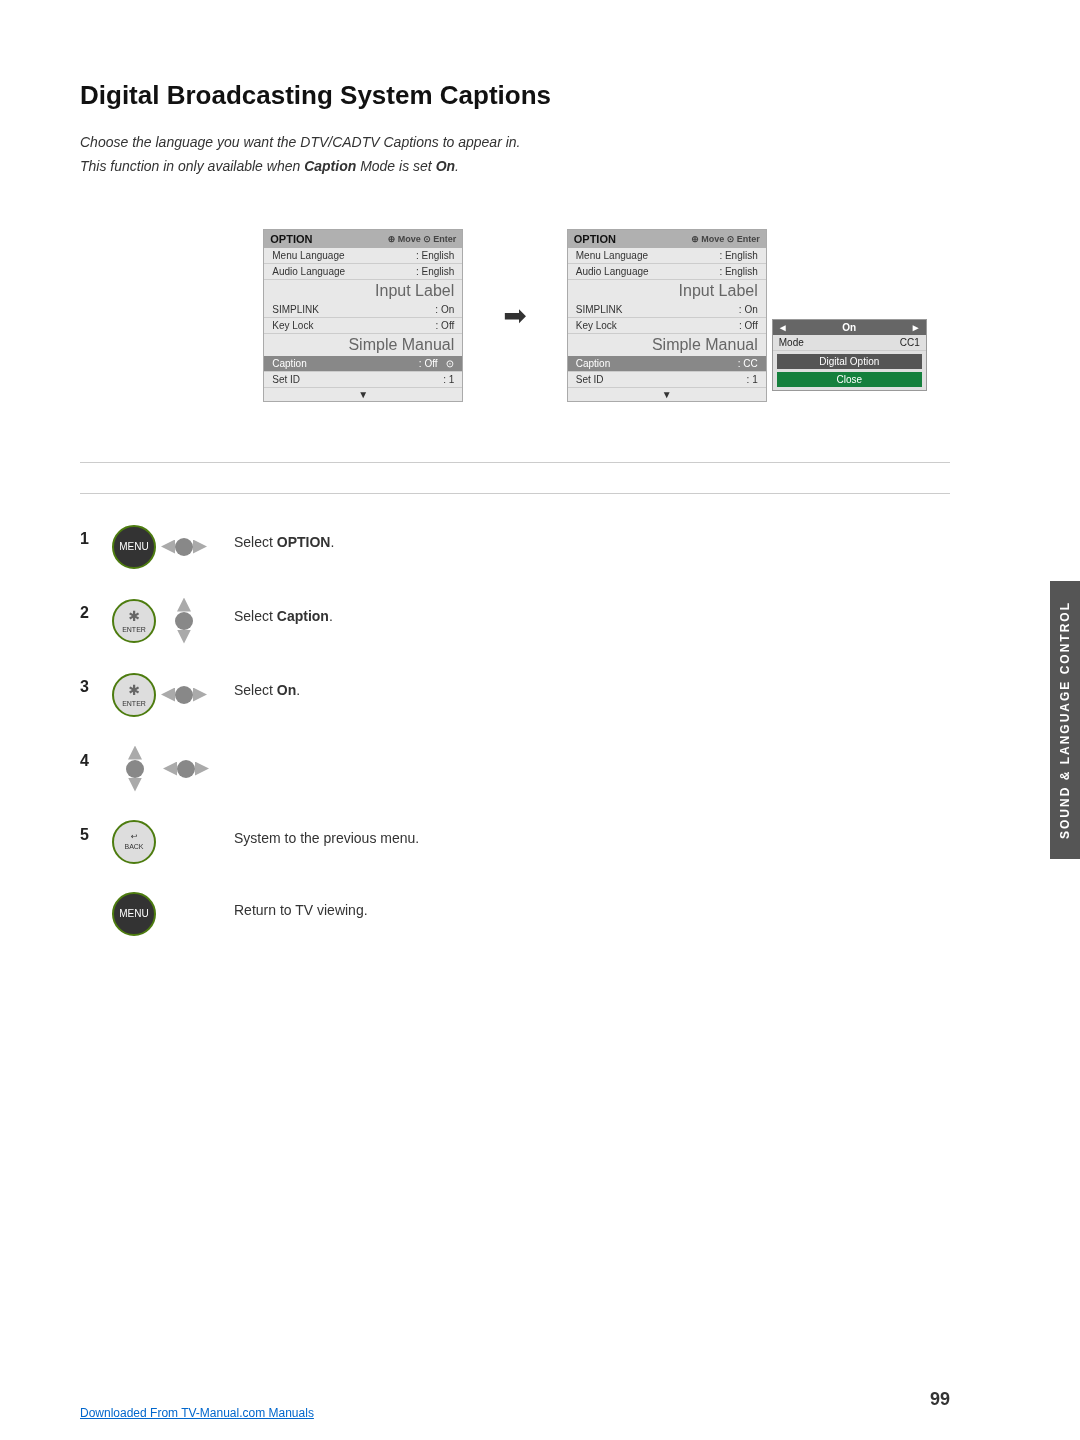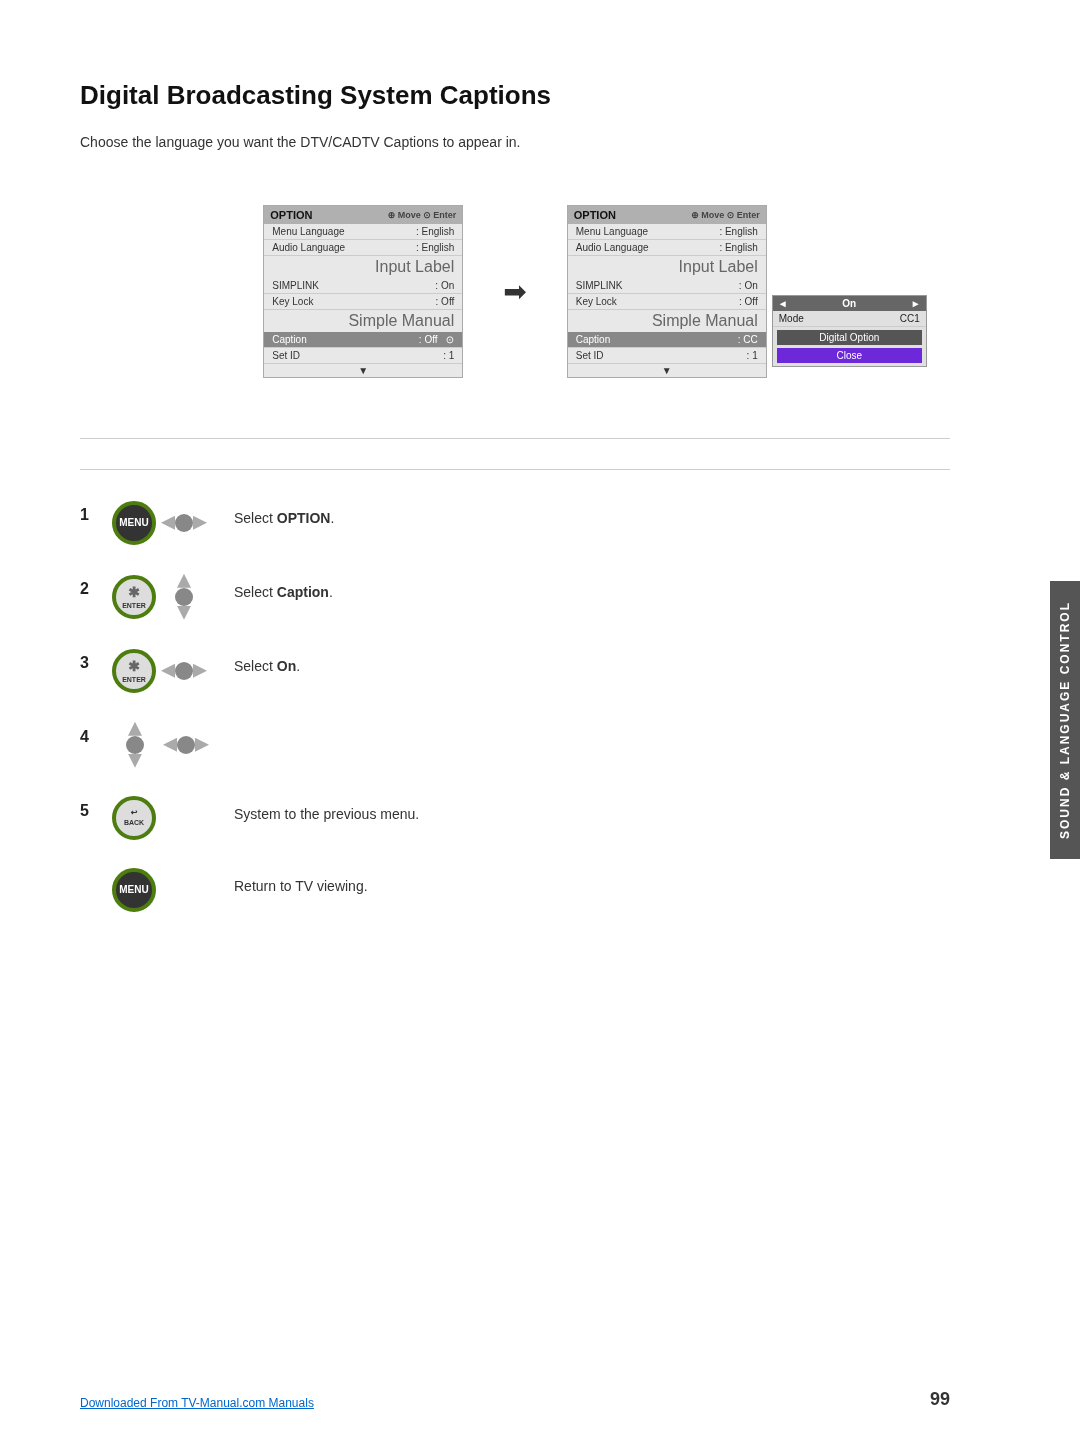--- a/index.html
+++ b/index.html
@@ -23,20 +23,21 @@
       font-weight: bold;
       margin-bottom: 20px;
       color: #111;
     }
 
     .intro-text {
       font-size: 14px;
       line-height: 1.7;
       margin-bottom: 30px;
       color: #333;
+      font-style: italic;
     }
 
     .intro-text .bold { font-weight: bold; }
 
     
     .diagrams-area {
       display: flex;
       align-items: center;
       justify-content: center;
       gap: 40px;
@@ -135,21 +136,21 @@
       margin: 3px 4px;
       font-size: 10px;
     }
 
     .caption-popup-btn.digital-option {
       background: #555;
       margin-bottom: 2px;
     }
 
     .caption-popup-btn.close-btn {
-      background: #6d28d9;
+      background: #15803d;
     }
 
     
     .steps-section {
       border-top: 1px solid #ccc;
       padding-top: 30px;
     }
 
     .step-row {
       display: flex;
@@ -169,27 +170,27 @@
       display: flex;
       align-items: center;
       gap: 5px;
       min-width: 110px;
     }
 
     .btn-circle {
       width: 44px;
       height: 44px;
       border-radius: 50%;
-      border: 4px solid #4d7c0f;
+      border: 2px solid #4d7c0f;
       background: #f0f0f0;
       display: flex;
       align-items: center;
       justify-content: center;
       font-size: 9px;
-      font-weight: bold;
+      font-weight: normal;
       color: #333;
       text-align: center;
       flex-shrink: 0;
       position: relative;
     }
 
     .btn-circle.menu-btn {
       background: #333;
       color: #fff;
       font-size: 10px;
@@ -304,21 +305,21 @@
       bottom: 30px;
       right: 130px;
       font-size: 18px;
       font-weight: bold;
       color: #333;
     }
 
     
     .footer-link {
       position: absolute;
-      bottom: 30px;
+      bottom: 20px;
       left: 80px;
       font-size: 12px;
       color: #0066cc;
       text-decoration: underline;
     }
 
     
     .hr-line {
       border: none;
       border-top: 1px solid #ccc;
@@ -354,20 +355,21 @@
   </style>
 </head>
 <body>
 
 <div class="page-content">
 
   <h1 class="page-title">Digital Broadcasting System Captions</h1>
 
   <div class="intro-text">
     <div>Choose the language you want the DTV/CADTV Captions to appear in.</div>
+    <div>This function in only available when <span class="bold">Caption</span> Mode is set <span class="bold">On</span>.</div>
   </div>
 
   <div class="diagrams-area">
 
     <div class="osd-box">
       <div class="osd-header">
         <span class="osd-header-title">OPTION</span>
         <span class="osd-header-controls">⊕ Move  ⊙ Enter</span>
       </div>
       <div class="osd-row">

